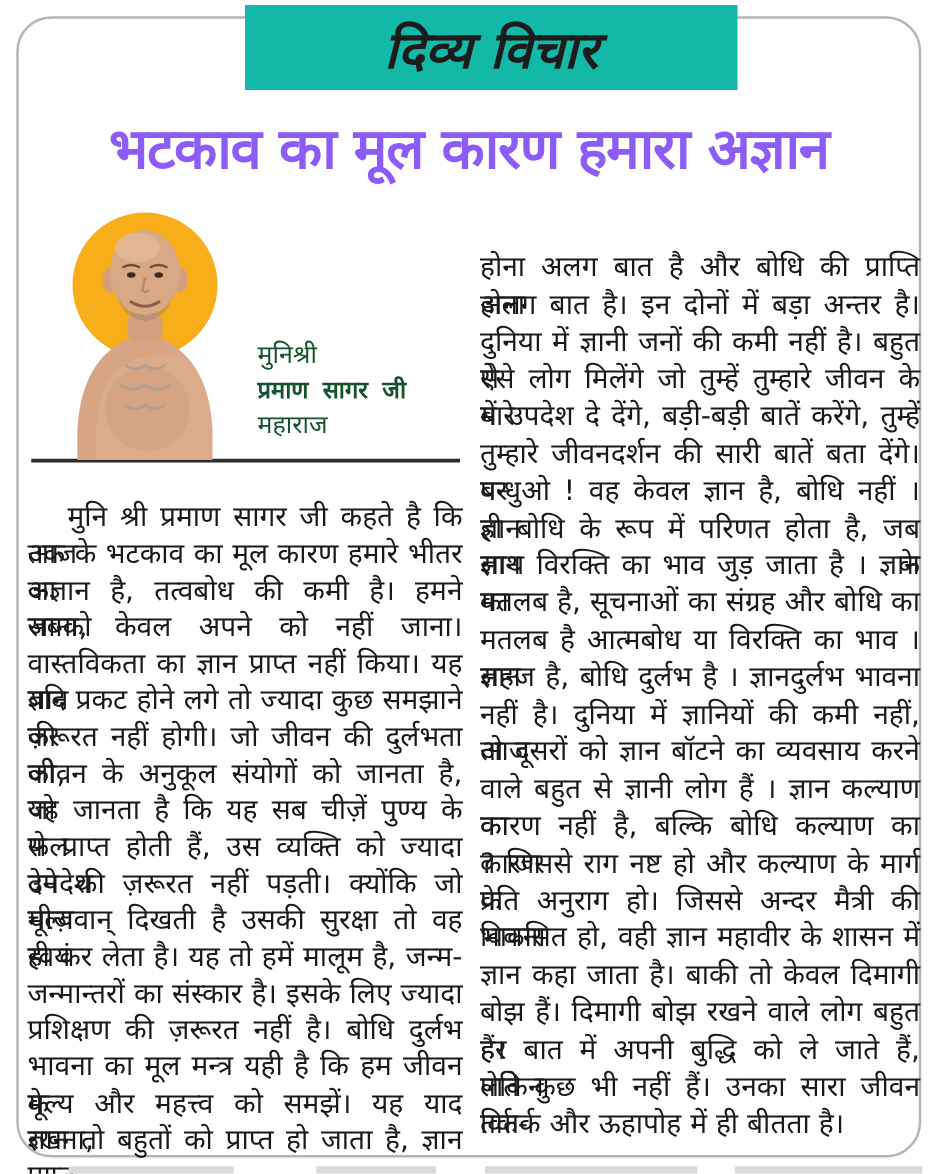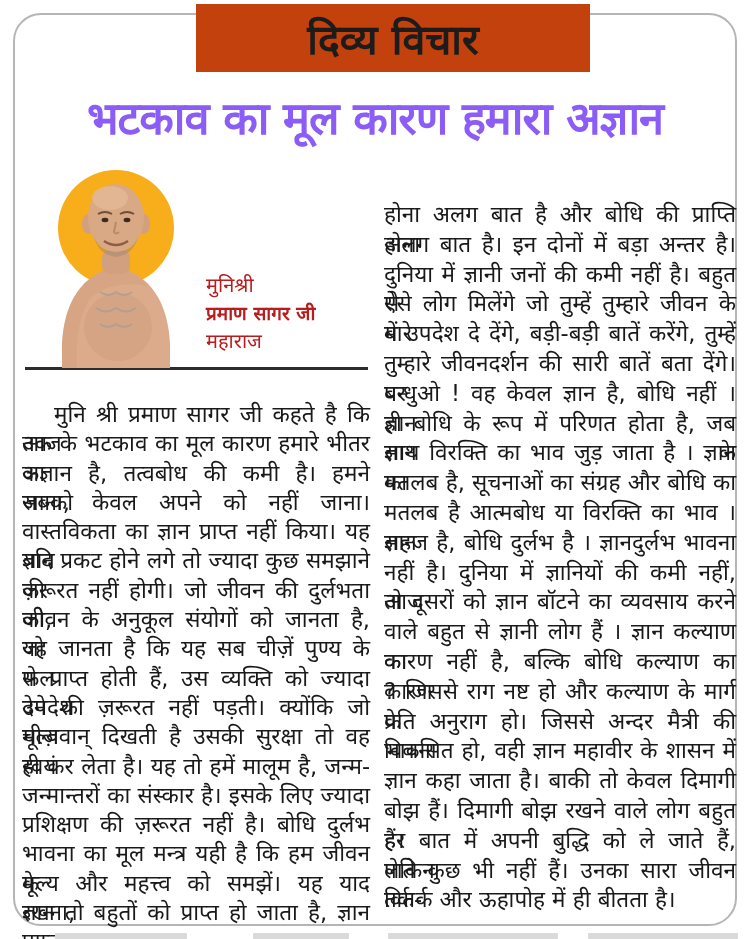--- a/index.html
+++ b/index.html
@@ -16,23 +16,24 @@
     position: absolute;
     left: 13px; top: 13px; width: 724px; height: 913px;
     border: 2px solid #b5b5b5;
     border-radius: 28px;
     background: #ffffff;
   }
 
   .banner {
     position: absolute;
     left: 196px; top: 4px; width: 394px; height: 68px;
-    background: #c2410c;
+    background: #14b8a6;
     display: flex; align-items: center; justify-content: center;
     z-index: 5;
+    font-style: italic;
   }
   .banner-title {
     font-size: 41px; font-weight: 700; color: #1c1c1c;
     letter-spacing: 0px; white-space: nowrap;
   }
 
   .headline {
     position: absolute;
     left: 20px; top: 84px; width: 710px; height: 64px;
     display: flex; align-items: center; justify-content: center;
@@ -44,21 +45,21 @@
   }
 
   .photo-block {
     position: absolute; left: 40px; top: 162px;
     width: 160px; height: 206px;
     z-index: 1;
   }
 
   .caption {
     position: absolute; left: 206px; top: 272px; width: 165px;
-    color: #b91c1c; z-index: 2;
+    color: #14532d; z-index: 2; font-family: Liberation Mono, monospace;
   }
   .caption .cap1 { font-size: 20px; line-height: 27px; }
   .caption .cap2 { font-size: 19px; line-height: 29px; font-weight: 700; }
   .caption .cap3 { font-size: 20px; line-height: 27px; }
 
   .divider {
     position: absolute; left: 25px; top: 367px;
     width: 343px; height: 3px; background: #2c2c2c;
   }
 

